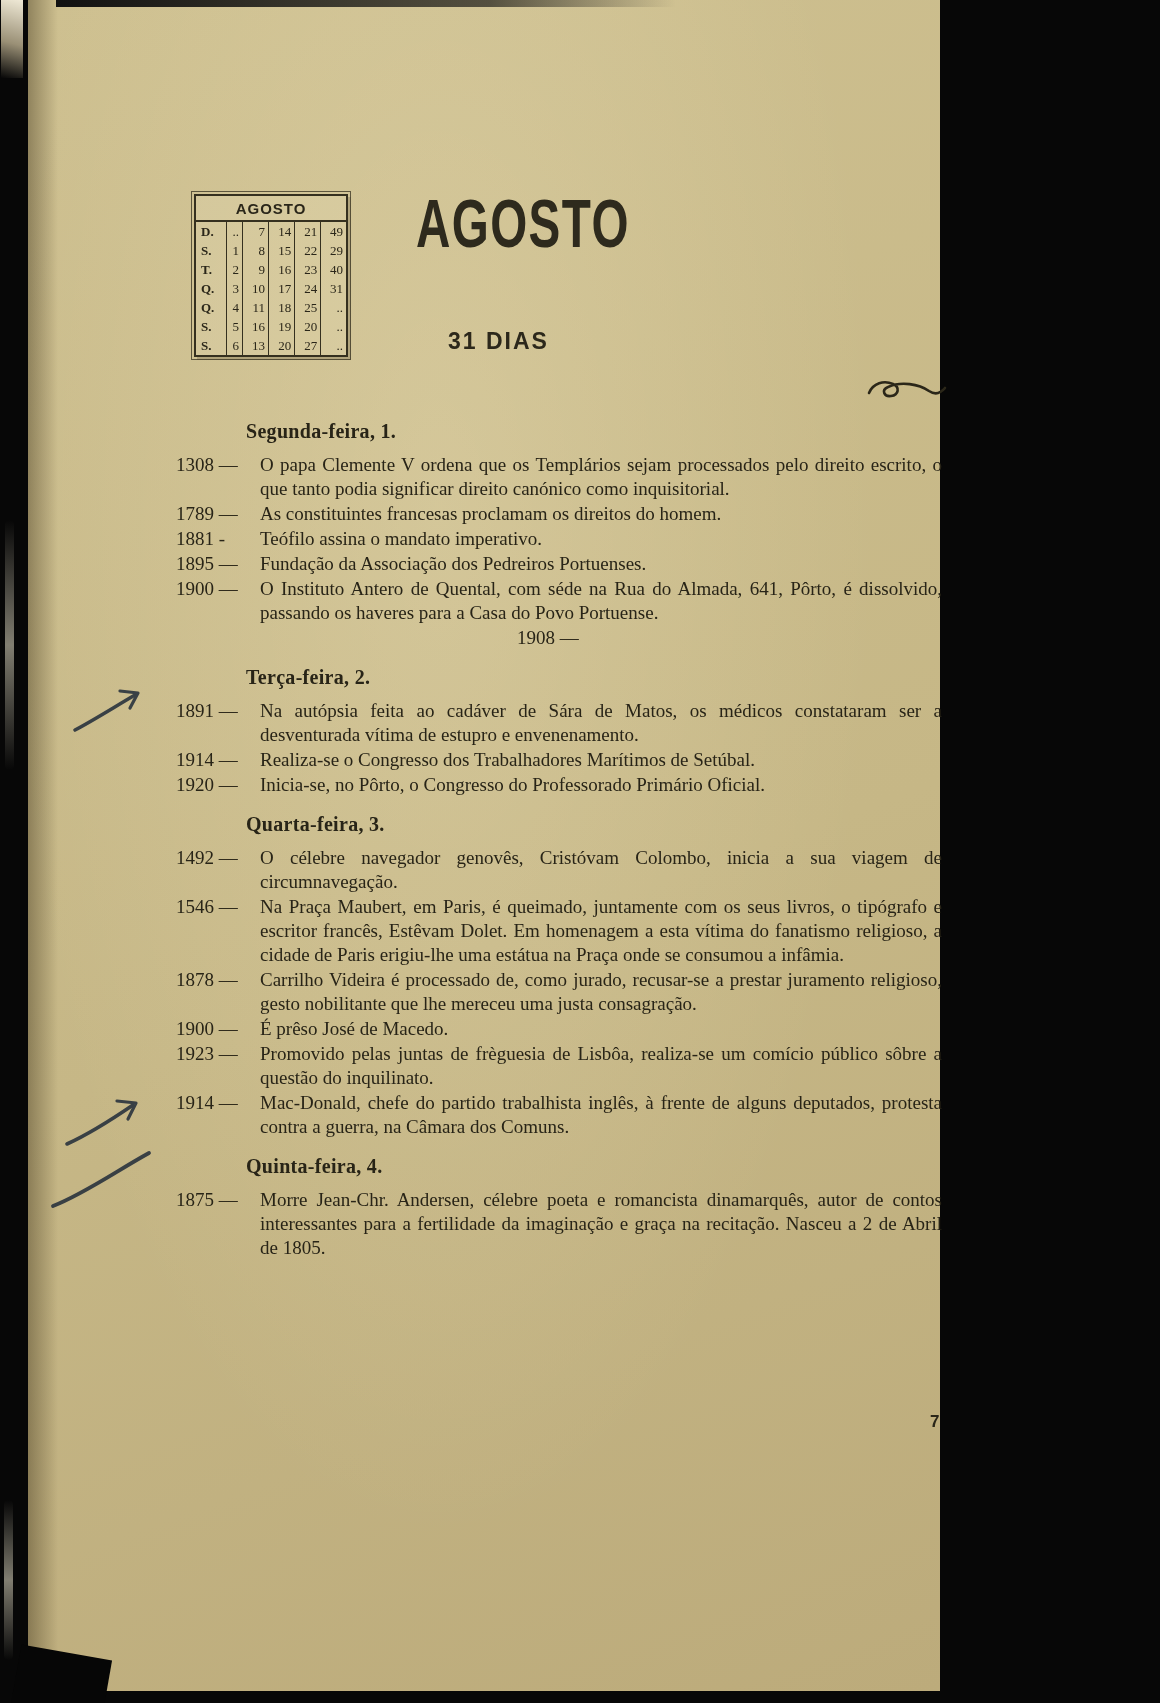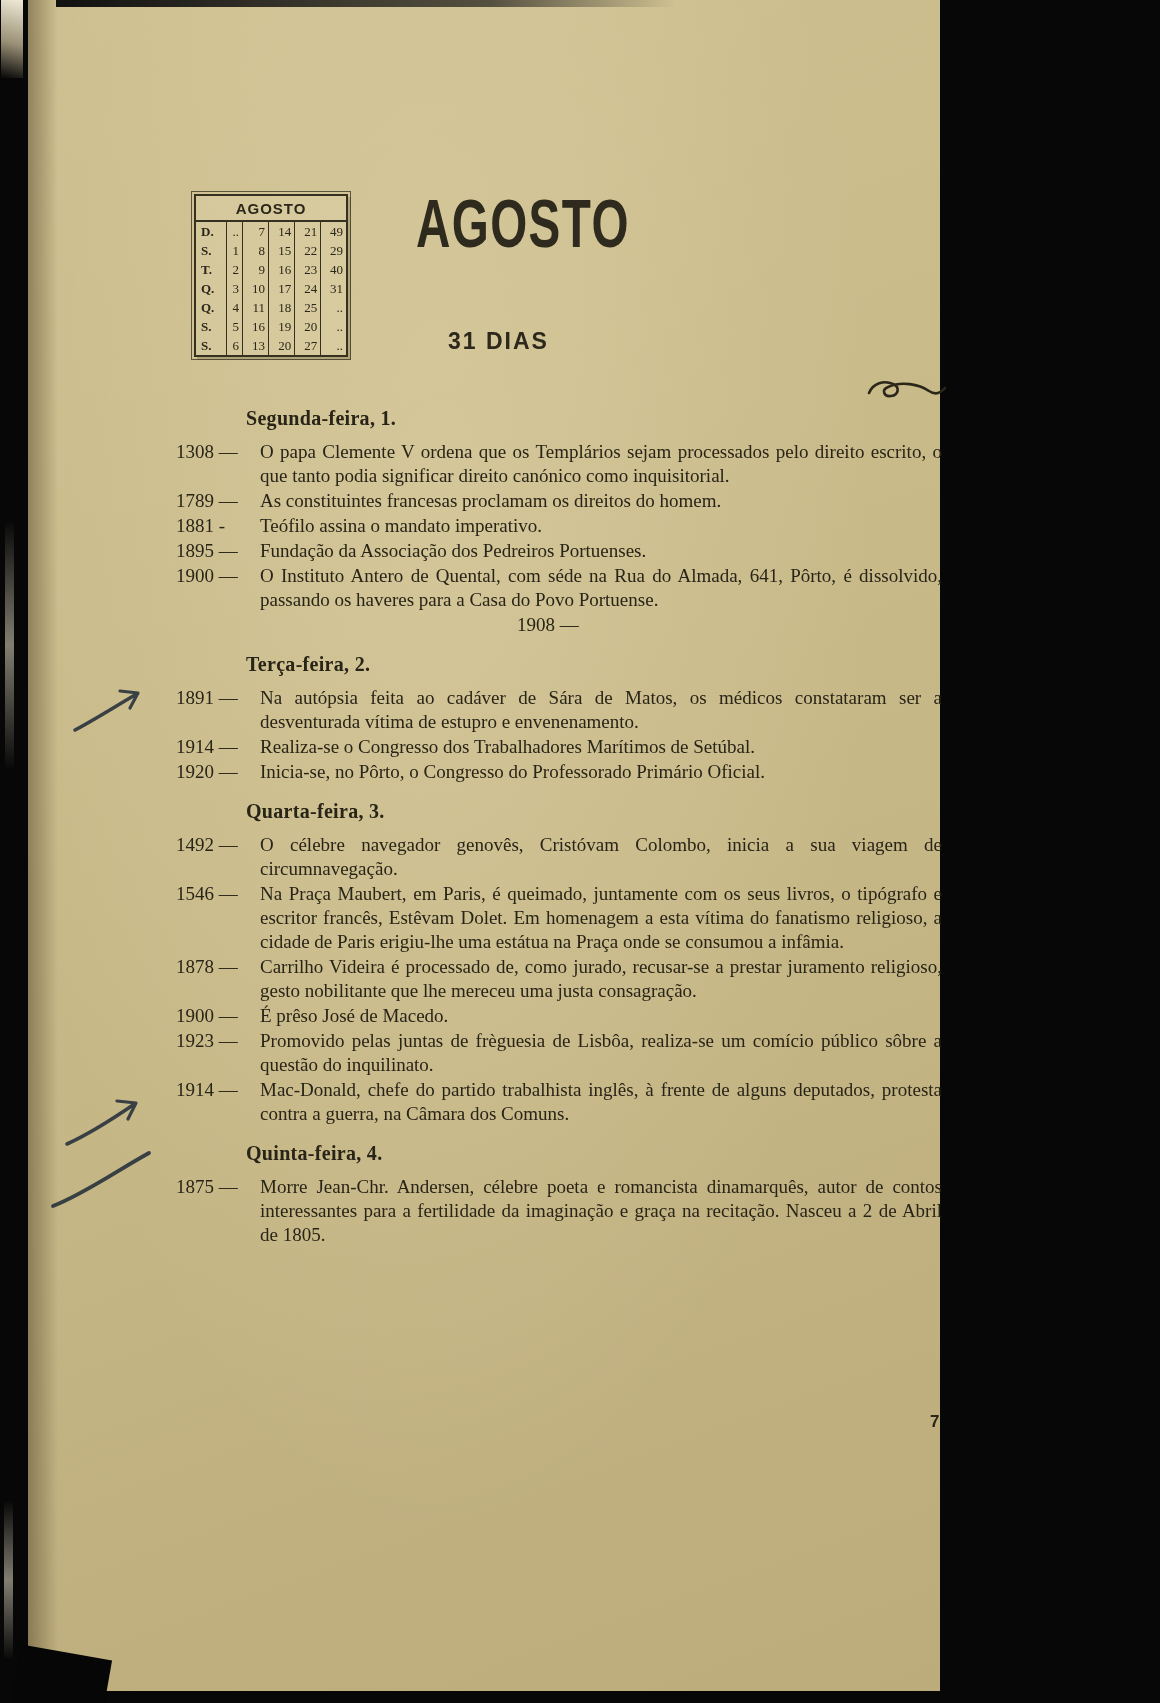--- a/index.html
+++ b/index.html
@@ -90,21 +90,21 @@
 
   
   .content {
     position:absolute; left:148px; top:405px; width:766px;
     font-size:19px; line-height:24px; color:#282417;
   }
   .weekday-heading {
     font-weight:bold; font-size:20px; line-height:24px;
     margin:15px 0 10px 70px; letter-spacing:0.3px;
   }
-  .weekday-heading:first-child { margin-top:1px; }
+  .weekday-heading:first-child { margin-top:14px; }
   .entry { display:flex; margin-bottom:1px;justify-content:center; }
   .entry-label { flex:none; width:84px; white-space:nowrap; }
   .entry-text { flex:1; text-align:justify; }
 
   .page-number {
     position:absolute; left:902px; top:1412px;
     font-family:"Liberation Sans", sans-serif;
     font-weight:bold; font-size:17px; color:#2a2619;
   }
 

